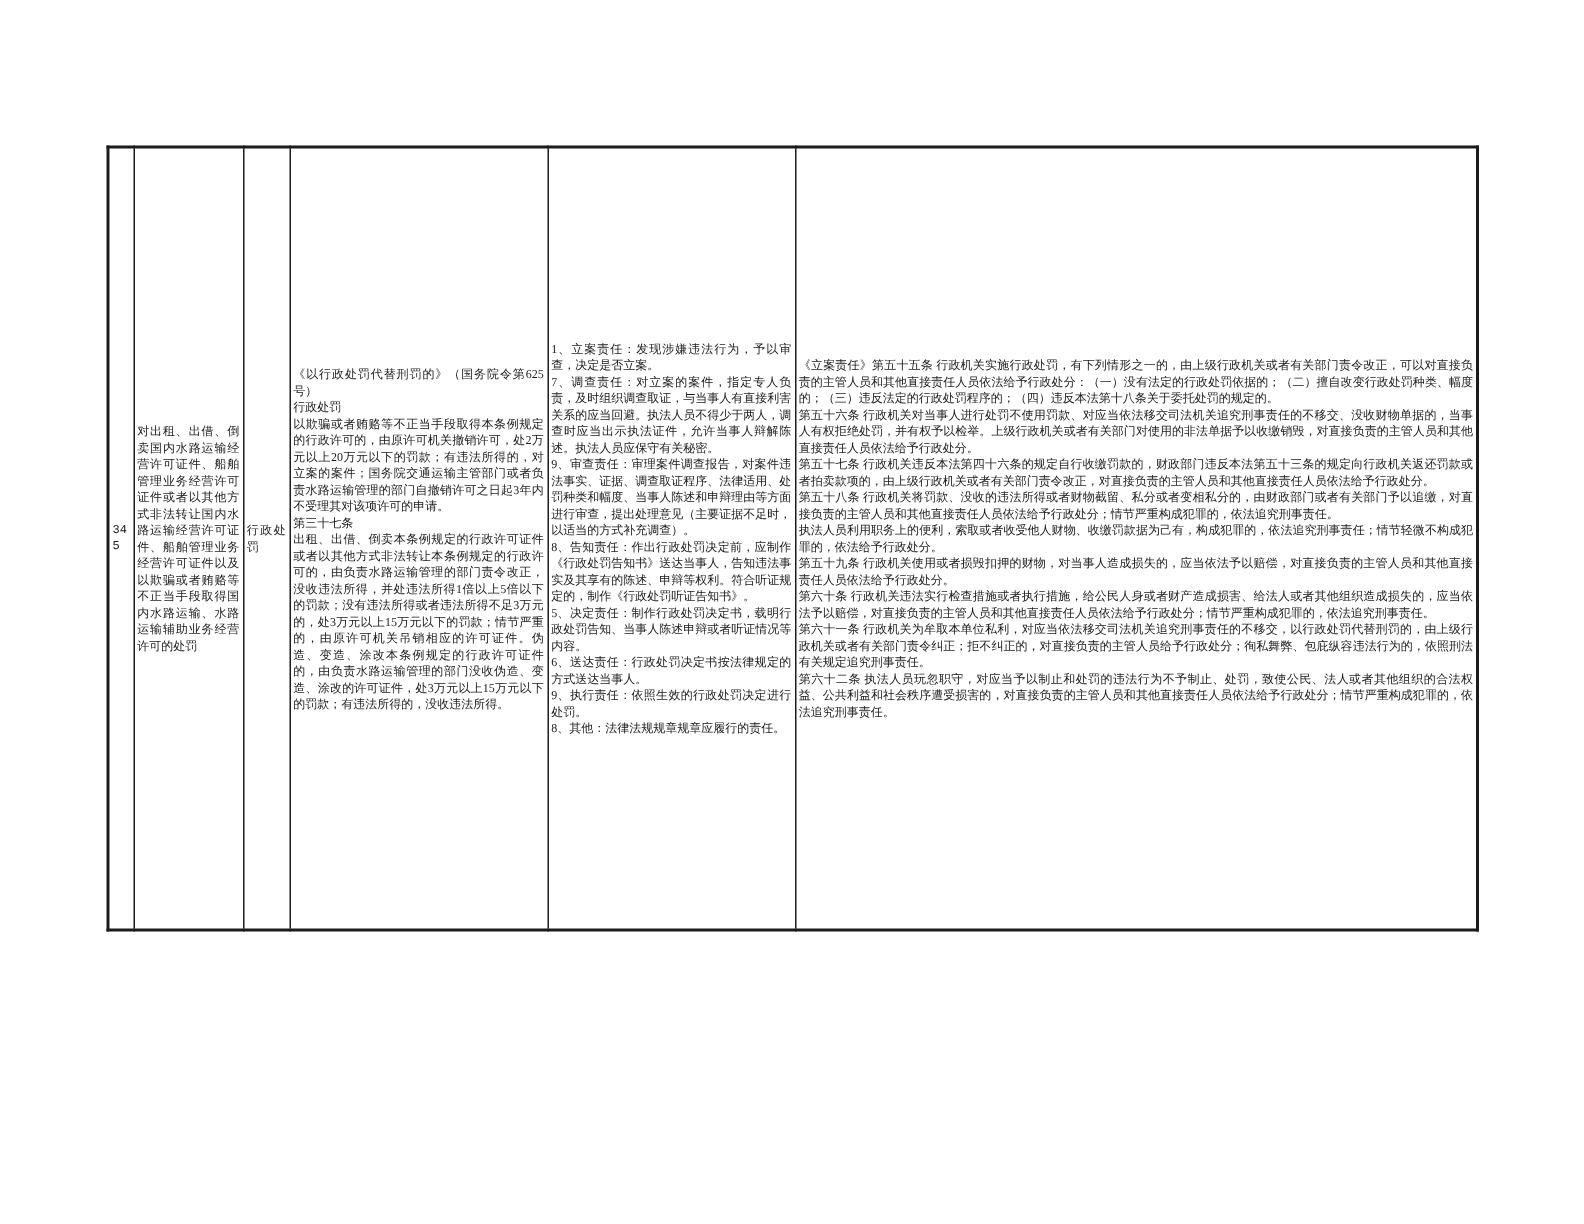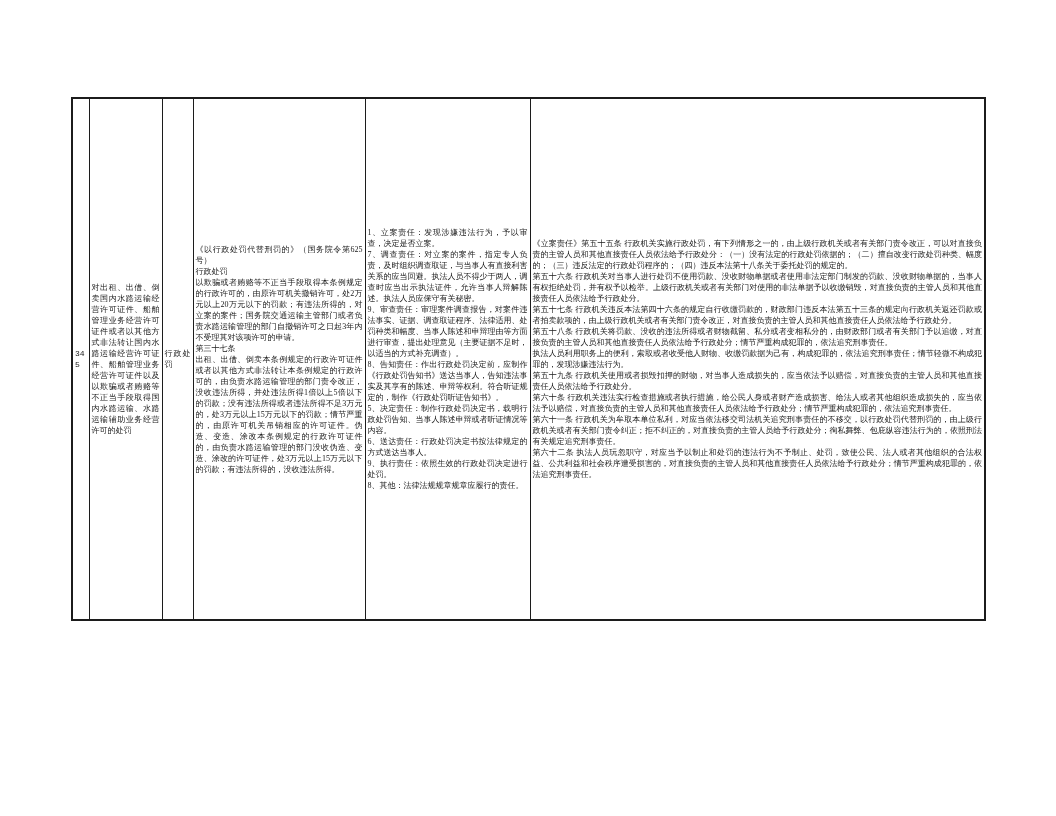--- a/index.html
+++ b/index.html
@@ -58,24 +58,24 @@
             <div class="para">7、调查责任：对立案的案件，指定专人负责，及时组织调查取证，与当事人有直接利害关系的应当回避。执法人员不得少于两人，调查时应当出示执法证件，允许当事人辩解陈述。执法人员应保守有关秘密。</div>
             <div class="para">9、审查责任：审理案件调查报告，对案件违法事实、证据、调查取证程序、法律适用、处罚种类和幅度、当事人陈述和申辩理由等方面进行审查，提出处理意见（主要证据不足时，以适当的方式补充调查）。</div>
             <div class="para">8、告知责任：作出行政处罚决定前，应制作《行政处罚告知书》送达当事人，告知违法事实及其享有的陈述、申辩等权利。符合听证规定的，制作《行政处罚听证告知书》。</div>
             <div class="para">5、决定责任：制作行政处罚决定书，载明行政处罚告知、当事人陈述申辩或者听证情况等内容。</div>
             <div class="para">6、送达责任：行政处罚决定书按法律规定的方式送达当事人。</div>
             <div class="para">9、执行责任：依照生效的行政处罚决定进行处罚。</div>
             <div class="para">8、其他：法律法规规章规章应履行的责任。</div>
           </td>
         <td>
             <div class="para">《立案责任》第五十五条 行政机关实施行政处罚，有下列情形之一的，由上级行政机关或者有关部门责令改正，可以对直接负责的主管人员和其他直接责任人员依法给予行政处分：（一）没有法定的行政处罚依据的；（二）擅自改变行政处罚种类、幅度的；（三）违反法定的行政处罚程序的；（四）违反本法第十八条关于委托处罚的规定的。</div>
-            <div class="para">第五十六条 行政机关对当事人进行处罚不使用罚款、没收财物单据或者使用非法定部门制发的罚款、没收财物单据的，当事人有权拒绝处罚，并有权予以检举。上级行政机关或者有关部门对使用的非法单据予以收缴销毁，对直接负责的主管人员和其他直接责任人员依法给予行政处分。</div>
+            <div class="para">第五十六条 行政机关对当事人进行处罚不使用罚款、对应当依法移交司法机关追究刑事责任的不移交、没收财物单据的，当事人有权拒绝处罚，并有权予以检举。上级行政机关或者有关部门对使用的非法单据予以收缴销毁，对直接负责的主管人员和其他直接责任人员依法给予行政处分。</div>
             <div class="para">第五十七条 行政机关违反本法第四十六条的规定自行收缴罚款的，财政部门违反本法第五十三条的规定向行政机关返还罚款或者拍卖款项的，由上级行政机关或者有关部门责令改正，对直接负责的主管人员和其他直接责任人员依法给予行政处分。</div>
             <div class="para">第五十八条 行政机关将罚款、没收的违法所得或者财物截留、私分或者变相私分的，由财政部门或者有关部门予以追缴，对直接负责的主管人员和其他直接责任人员依法给予行政处分；情节严重构成犯罪的，依法追究刑事责任。</div>
-            <div class="para">执法人员利用职务上的便利，索取或者收受他人财物、收缴罚款据为己有，构成犯罪的，依法追究刑事责任；情节轻微不构成犯罪的，发现涉嫌违法行为。</div>
+            <div class="para">执法人员利用职务上的便利，索取或者收受他人财物、收缴罚款据为己有，构成犯罪的，依法追究刑事责任；情节轻微不构成犯罪的，依法给予行政处分。</div>
             <div class="para">第五十九条 行政机关使用或者损毁扣押的财物，对当事人造成损失的，应当依法予以赔偿，对直接负责的主管人员和其他直接责任人员依法给予行政处分。</div>
             <div class="para">第六十条 行政机关违法实行检查措施或者执行措施，给公民人身或者财产造成损害、给法人或者其他组织造成损失的，应当依法予以赔偿，对直接负责的主管人员和其他直接责任人员依法给予行政处分；情节严重构成犯罪的，依法追究刑事责任。</div>
             <div class="para">第六十一条 行政机关为牟取本单位私利，对应当依法移交司法机关追究刑事责任的不移交，以行政处罚代替刑罚的，由上级行政机关或者有关部门责令纠正；拒不纠正的，对直接负责的主管人员给予行政处分；徇私舞弊、包庇纵容违法行为的，依照刑法有关规定追究刑事责任。</div>
             <div class="para">第六十二条 执法人员玩忽职守，对应当予以制止和处罚的违法行为不予制止、处罚，致使公民、法人或者其他组织的合法权益、公共利益和社会秩序遭受损害的，对直接负责的主管人员和其他直接责任人员依法给予行政处分；情节严重构成犯罪的，依法追究刑事责任。</div>
           </td>
       </tr>
     </tbody>
   </table>
 </div>
 

